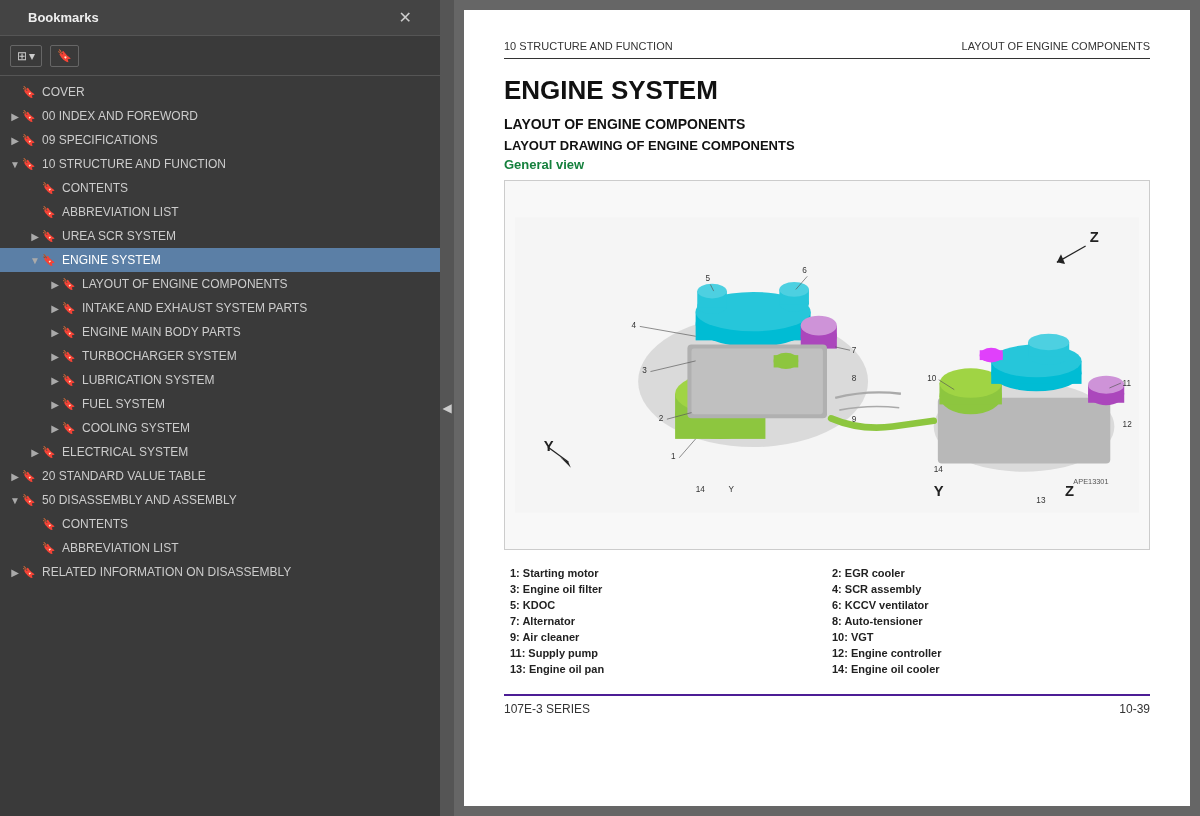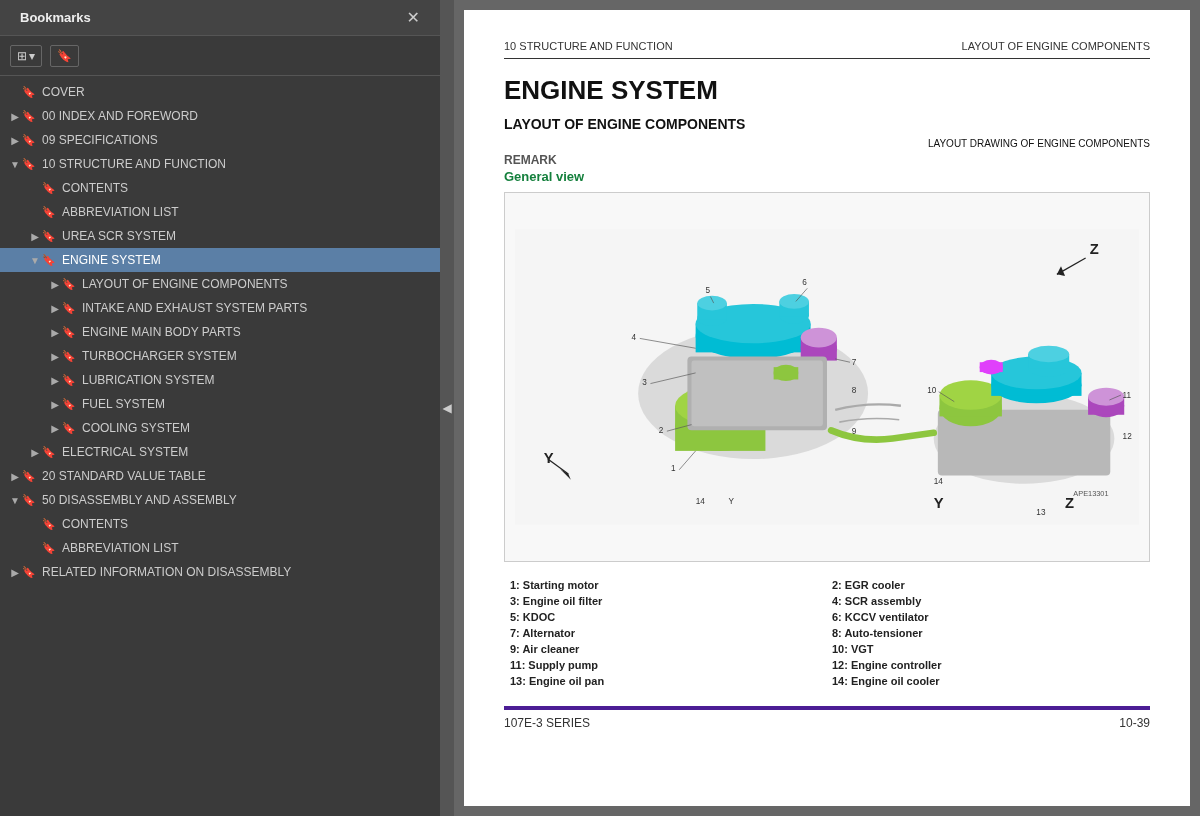--- a/index.html
+++ b/index.html
@@ -13,21 +13,21 @@
       color: #ddd;
       display: flex;
       flex-direction: column;
       height: 816px;
       overflow: hidden;
       position: relative;
     }
 
     #sidebar-header {
       background: #444;
-      padding: 6px 20px;
+      padding: 6px 28px;
       display: flex;
       align-items: center;
       justify-content: space-between;
       height: 36px;
       border-bottom: 1px solid #555;
     }
 
     #sidebar-title {
       font-size: 13px;
       font-weight: bold;
@@ -160,25 +160,24 @@
     }
 
     .doc-section-title {
       font-size: 14px;
       font-weight: bold;
       color: #111;
       margin-bottom: 6px;
     }
 
     .doc-sub-title {
-      font-size: 10px;
-      font-weight: normal;
+      font-size: 13px;
+      font-weight: bold;
       color: #111;
       margin-bottom: 4px;
-      text-align: right;
     }
 
     .doc-remark-label {
       font-size: 12px;
       font-weight: bold;
       color: #555;
       margin-bottom: 2px;
     }
 
     .doc-remark-text {
@@ -222,21 +221,21 @@
       padding: 1px 4px;
       width: 50%;
       vertical-align: top;
     }
 
     .doc-footer-bar {
       display: flex;
       justify-content: space-between;
       font-size: 12px;
       color: #333;
-      border-top: 4px solid #4c1d95;
+      border-top: 2px solid #4c1d95;
       padding-top: 6px;
       margin-top: 10px;
     }
   </style>
 </head>
 <body>
 
 <div id="sidebar">
   <div id="sidebar-header">
     <span id="sidebar-title">Bookmarks</span>
@@ -368,21 +367,20 @@
 <div id="main-content">
   <div id="document-page">
     <div class="doc-header-bar">
       <span>10 STRUCTURE AND FUNCTION</span>
       <span>LAYOUT OF ENGINE COMPONENTS</span>
     </div>
 
     <div class="doc-main-title">ENGINE SYSTEM</div>
     <div class="doc-section-title">LAYOUT OF ENGINE COMPONENTS</div>
     <div class="doc-sub-title">LAYOUT DRAWING OF ENGINE COMPONENTS</div>
-    <div class="doc-remark-label">REMARK</div>
     <div class="doc-general-view">General view</div>
 
     <div class="engine-diagram-container">
       <svg class="engine-svg-area" viewBox="0 0 760 360" xmlns="http://www.w3.org/2000/svg">
 
         <rect width="760" height="360" fill="#f5f5f5"></rect>
 
         <text x="700" y="30" font-size="18" font-weight="bold" fill="#222">Z</text>
         <text x="35" y="285" font-size="18" font-weight="bold" fill="#222">Y</text>
         <text x="670" y="340" font-size="18" font-weight="bold" fill="#222">Z</text>

